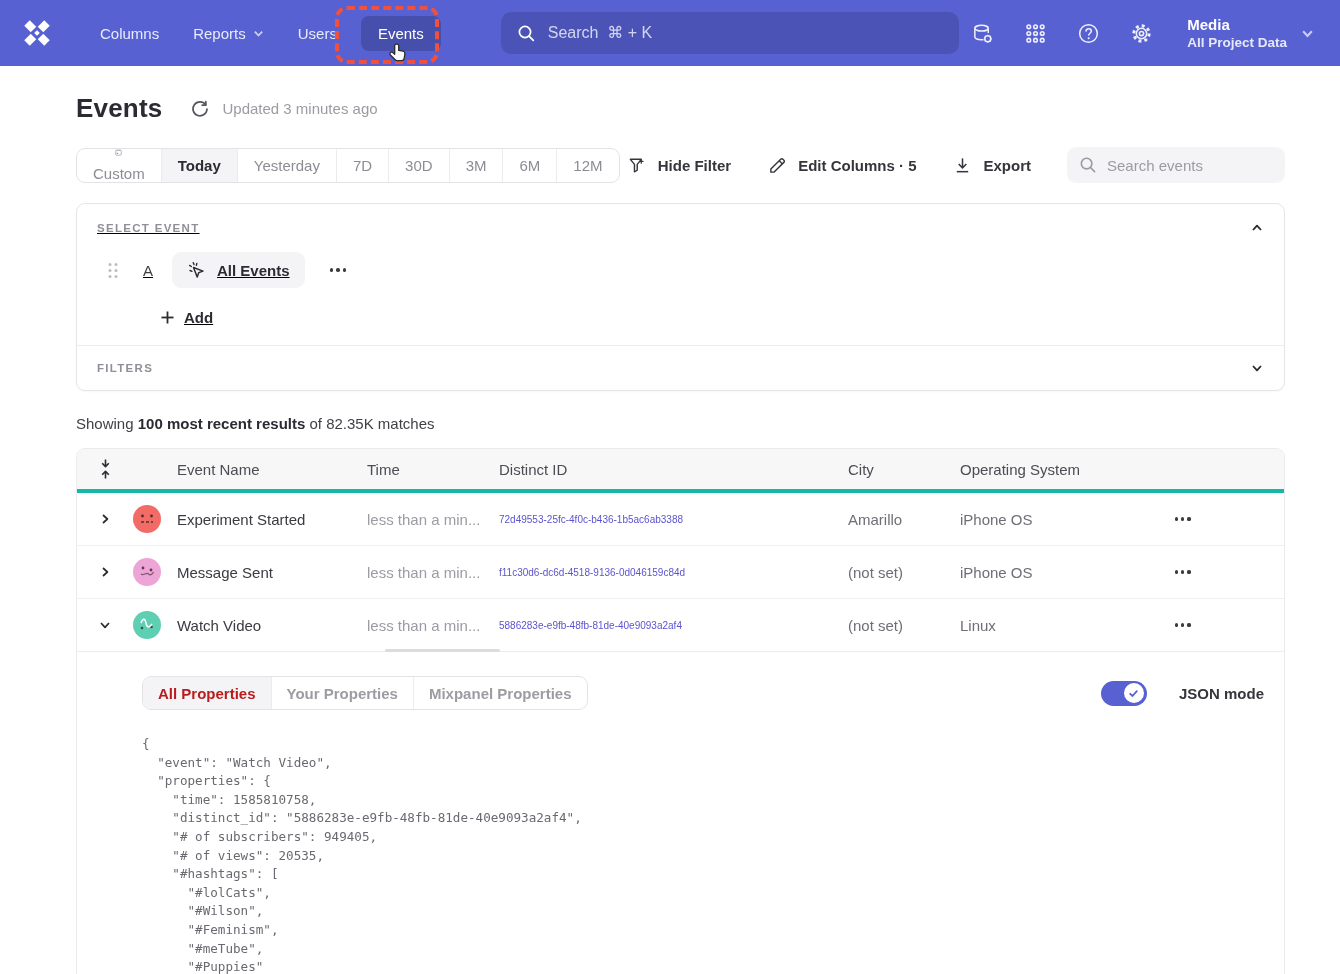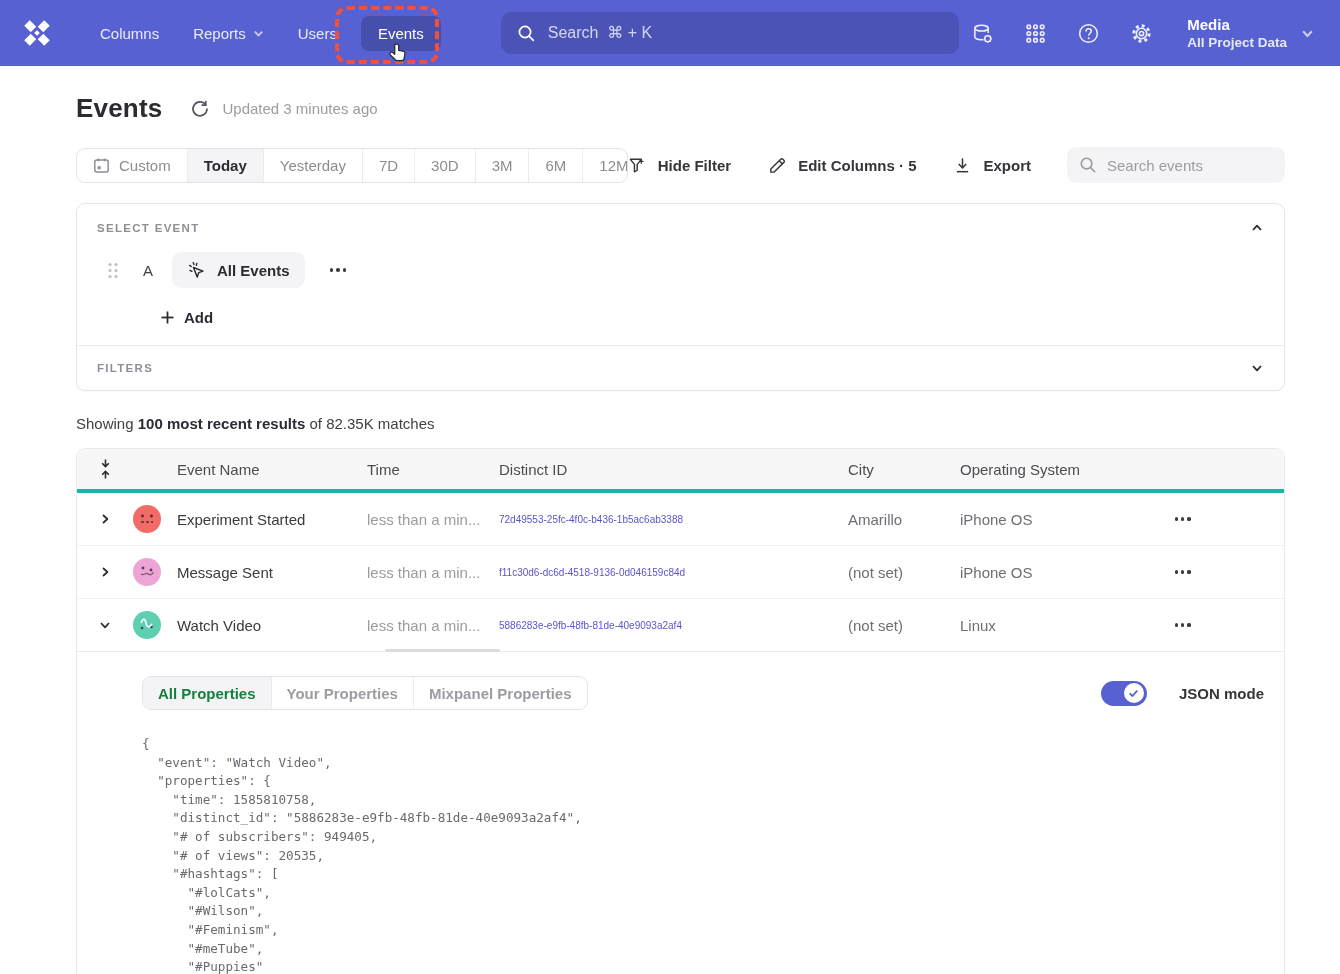--- a/index.html
+++ b/index.html
@@ -30,33 +30,33 @@
   .page { padding:0 55px 0 76px; }
   .page-head { display:flex; align-items:center; margin-top:27px; }
   .page-title { font-size:26px; font-weight:700; color:#2B2B33; letter-spacing:.2px; }
   .refresh-btn { margin-left:29px; width:18px; height:18px; cursor:pointer; }
   .updated { margin-left:13px; font-size:15px; color:#9B9BA3; }
 
   
   .toolbar { display:flex; align-items:center; margin-top:23px; }
   .seg { display:flex; align-items:stretch; border:1px solid #E3E3E7; border-radius:9px; height:35px; overflow:hidden; background:#fff; }
   .seg-btn { display:flex; align-items:center; gap:9px; padding:0 16px; font-size:15px; color:#8C8C95; border-left:1px solid #ECECEF; cursor:pointer; white-space:nowrap; }
-  .seg-btn:first-child { border-left:none; }
+  .seg-btn:first-child { border-left:none;flex-direction:column; }
   .seg-btn.sel { background:#F4F4F6; color:#2B2B33; font-weight:700; }
   .tool-right { margin-left:auto; display:flex; align-items:center; }
   .tool-btn { display:flex; align-items:center; gap:11px; font-size:15px; font-weight:600; color:#35353C; cursor:pointer; white-space:nowrap; }
   .tool-btn + .tool-btn { margin-left:37px; }
   .tool-icon { width:19px; height:19px; }
   .search-events { margin-left:36px; width:218px; height:36px; background:#F4F4F6; border-radius:9px; display:flex; align-items:center; padding:0 12px; gap:10px; }
   .search-events input { flex:1; min-width:0; background:transparent; border:none; outline:none; font-size:15px; color:#3A3A41; font-family:"Liberation Sans",sans-serif; }
   .search-events input::placeholder { color:#9B9BA3; }
 
   
   .qcard { margin-top:20px; border:1px solid #E6E6EA; border-radius:9px; box-shadow:0 1px 2px rgba(30,30,60,0.03); background:#fff; }
-  .qsection { padding:17px 20px 19px 20px; }
+  .qsection { padding:17px 20px 19px 20px;text-decoration:underline; }
   .qlabel-row { display:flex; align-items:center; justify-content:space-between; }
   .qlabel { font-size:11.5px; font-weight:700; letter-spacing:1.3px; color:#8F8F98; }
   .chev-btn { width:14px; height:14px; cursor:pointer; }
   .event-row { display:flex; align-items:center; margin-top:17px; }
   .drag-handle { width:12px; height:17px; margin-left:10px; cursor:grab; }
   .row-letter { margin-left:24px; font-size:15px; font-weight:500; color:#3F3F46; }
   .event-pill { margin-left:19px; display:flex; align-items:center; gap:10px; background:#F4F4F6; border-radius:9px; padding:8px 15px; cursor:pointer; }
   .event-pill span { font-size:15px; font-weight:700; color:#2B2B33; }
   .more-dots { margin-left:19px; display:flex; gap:3px; padding:6px; cursor:pointer; }
   .more-dots i { width:3.5px; height:3.5px; border-radius:50%; background:#3A3A41; }
@@ -85,21 +85,21 @@
   .row-more i { width:3.2px; height:3.2px; border-radius:50%; background:#3A3A41; }
   .hthumb { position:relative; height:0; }
   .hthumb i { position:absolute; left:308px; top:-3px; width:115px; height:3px; background:#DCDCE0; border-radius:2px; display:block; }
 
   
   .expanded { padding:24px 20px 30px 65px; background:#fff; }
   .exp-top { display:flex; align-items:center; justify-content:space-between; }
   .tabs { display:flex; border:1px solid #E3E3E7; border-radius:9px; height:34px; overflow:hidden; }
   .tab { display:flex; align-items:center; padding:0 15px; font-size:15px; font-weight:600; color:#9C9CA4; border-left:1px solid #ECECEF; cursor:pointer; white-space:nowrap; }
   .tab:first-child { border-left:none; }
-  .tab.sel { background:#F4F4F6; color:#15803d; font-weight:700; }
+  .tab.sel { background:#F4F4F6; color:#b91c1c; font-weight:700; }
   .json-toggle-group { display:flex; align-items:center; gap:32px; padding-right:0px; }
   .toggle { width:46px; height:25px; border-radius:13px; background:#5761D2; position:relative; cursor:pointer; }
   .toggle .knob { position:absolute; right:3px; top:2.5px; width:20px; height:20px; border-radius:50%; background:#fff; display:flex; align-items:center; justify-content:center; }
   .toggle-label { font-size:15px; font-weight:600; color:#35353C; }
   .json-block { margin-top:25px; font-family:"DejaVu Sans Mono", monospace; font-size:12.6px; line-height:18.6px; color:#696971; white-space:pre; }
 
   svg { display:block; }
 </style>
 </head>
 <body>

